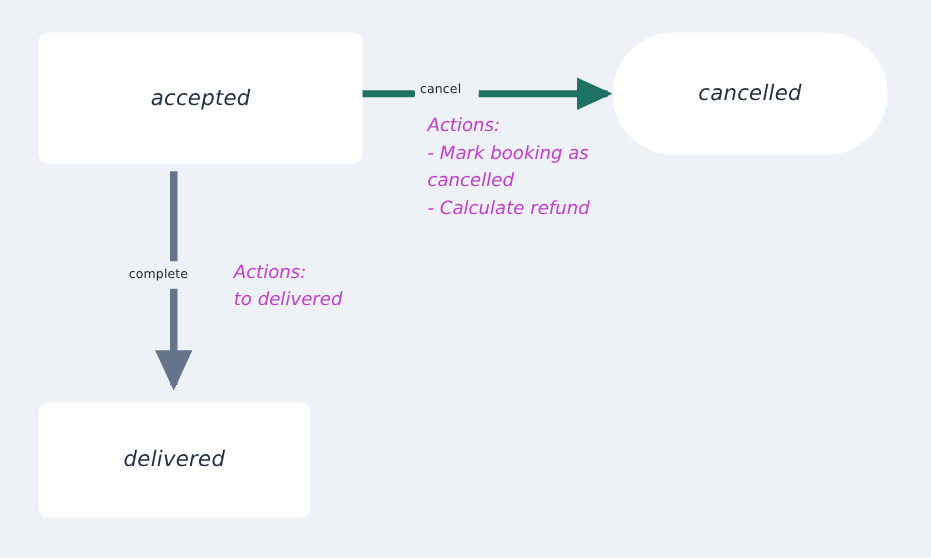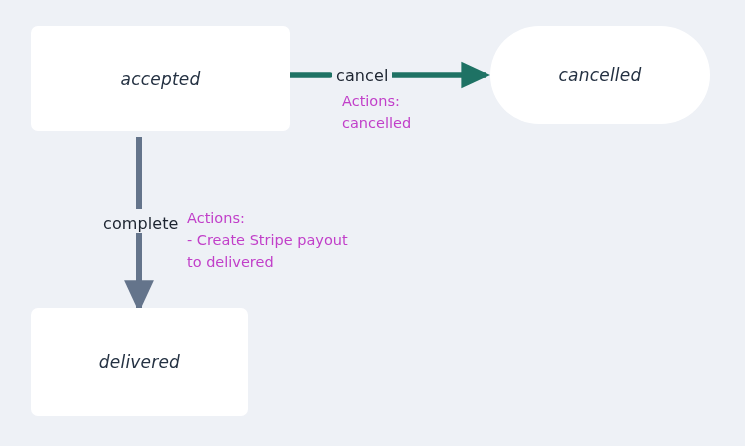--- a/index.html
+++ b/index.html
@@ -36,59 +36,59 @@
     white-space: nowrap;
   }
   .node-rect { border-radius: 7px; }
   .node-pill { border-radius: 999px; }
 
   #node-accepted {
     left: 31px;  top: 26px;
     width: 259px; height: 105px;
   }
   #node-delivered {
-    left: 31px;  top: 308px;
-    width: 217px; height: 108px; align-items: center;
+    left: 31px;  top: 322px;
+    width: 217px; height: 92px; align-items: center;
   }
   #node-cancelled {
     left: 490px; top: 26px;
     width: 220px; height: 98px;
   }
 
   
   #edge-layer {
     position: absolute;
     left: 0; top: 0;
     width: 745px; height: 446px;
     pointer-events: none;
   }
 
   
   .edge-label {
     position: absolute;
-    font-size: 16px;
+    font-size: 10px;
     color: #1c2430;
     background: #eef1f6;
     white-space: nowrap;
     letter-spacing: 0.1px;
   }
   #label-cancel   { left: 332px; top: 66px; padding: 0 4px; }
   #label-complete { left: 100px; top: 214px; padding: 0 3px; text-align: center; }
 
   
   .actions-note {
     position: absolute;
     font-size: 14.5px;
     line-height: 1.52;
     color: #c13fc9;
     white-space: nowrap;
   }
   #actions-cancel   { left: 342px; top: 90px; }
   #actions-complete { left: 187px; top: 207px; }
-  .actions-note .action-line { display: block; }
+  .actions-note .action-line { display: block; font-style: italic; }
 </style>
 </head>
 <body>
 
 <div id="diagram">
 
   <svg id="edge-layer" width="745" height="446" viewBox="0 0 745 446" xmlns="http://www.w3.org/2000/svg">
     <defs>
       <marker id="arrow-green" viewBox="0 0 10 10" refX="8.6" refY="5" markerWidth="5.2" markerHeight="5.2" orient="auto-start-reverse">
         <path d="M 0 0.4 L 10 5 L 0 9.6 z" fill="#1e7264"></path>
@@ -120,22 +120,23 @@
   <div id="node-delivered" class="node node-rect">
     <span class="node-label">delivered</span>
   </div>
 
   <div id="label-cancel" class="edge-label">cancel</div>
 
   <div id="label-complete" class="edge-label">complete</div>
 
   <div id="actions-cancel" class="actions-note">
     <span class="action-line">Actions:</span>
+    <span class="action-line">- Mark booking as</span>
     <span class="action-line">cancelled</span>
+    <span class="action-line">- Calculate refund</span>
   </div>
 
   <div id="actions-complete" class="actions-note">
     <span class="action-line">Actions:</span>
-    <span class="action-line">- Create Stripe payout</span>
     <span class="action-line">to delivered</span>
   </div>
 
 </div>
 
 </body></html>

